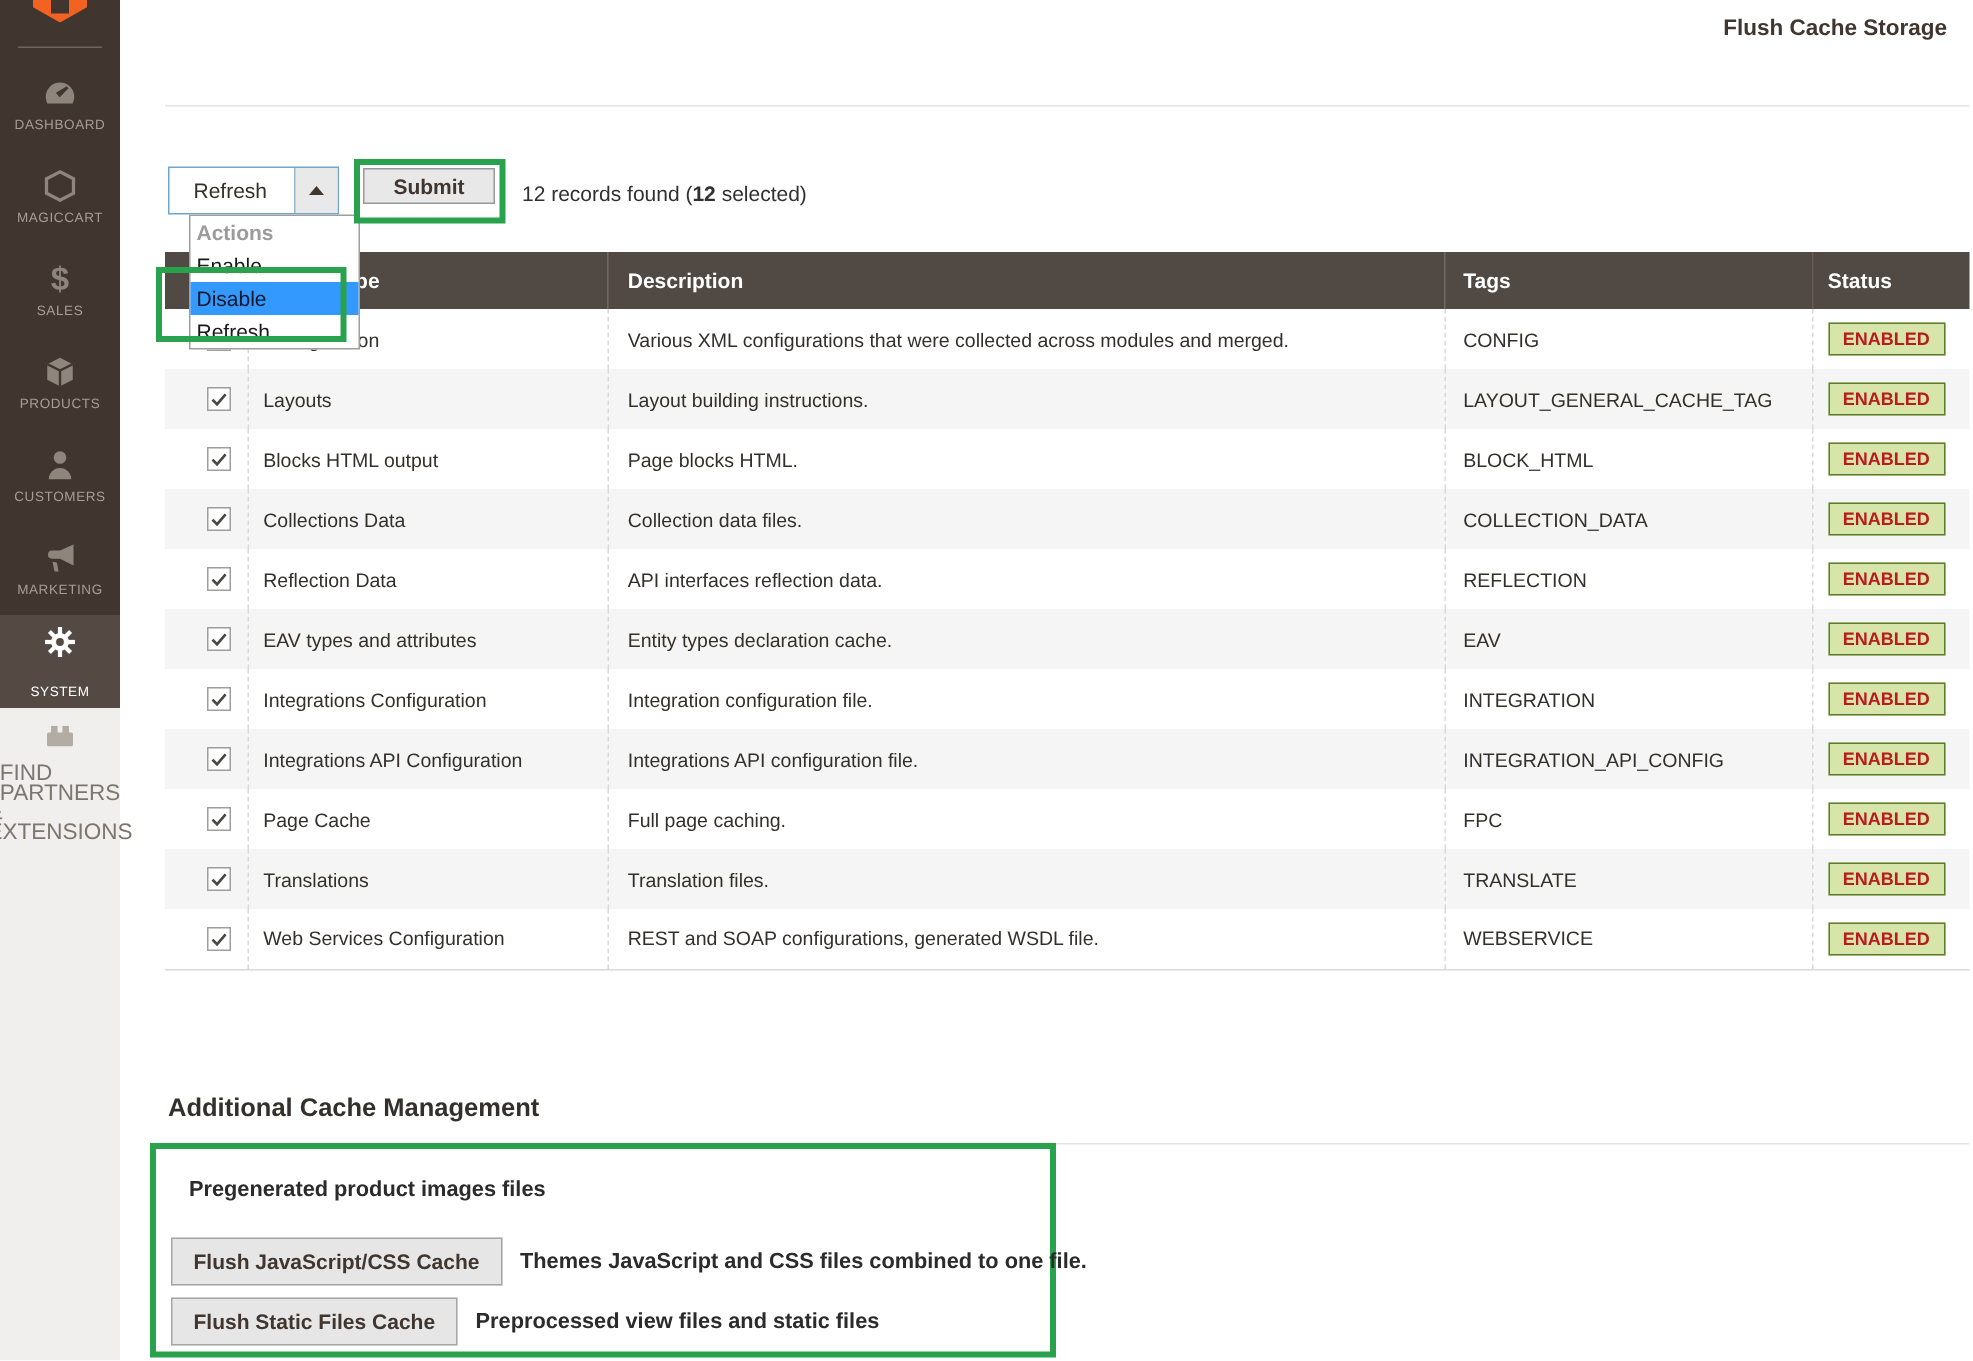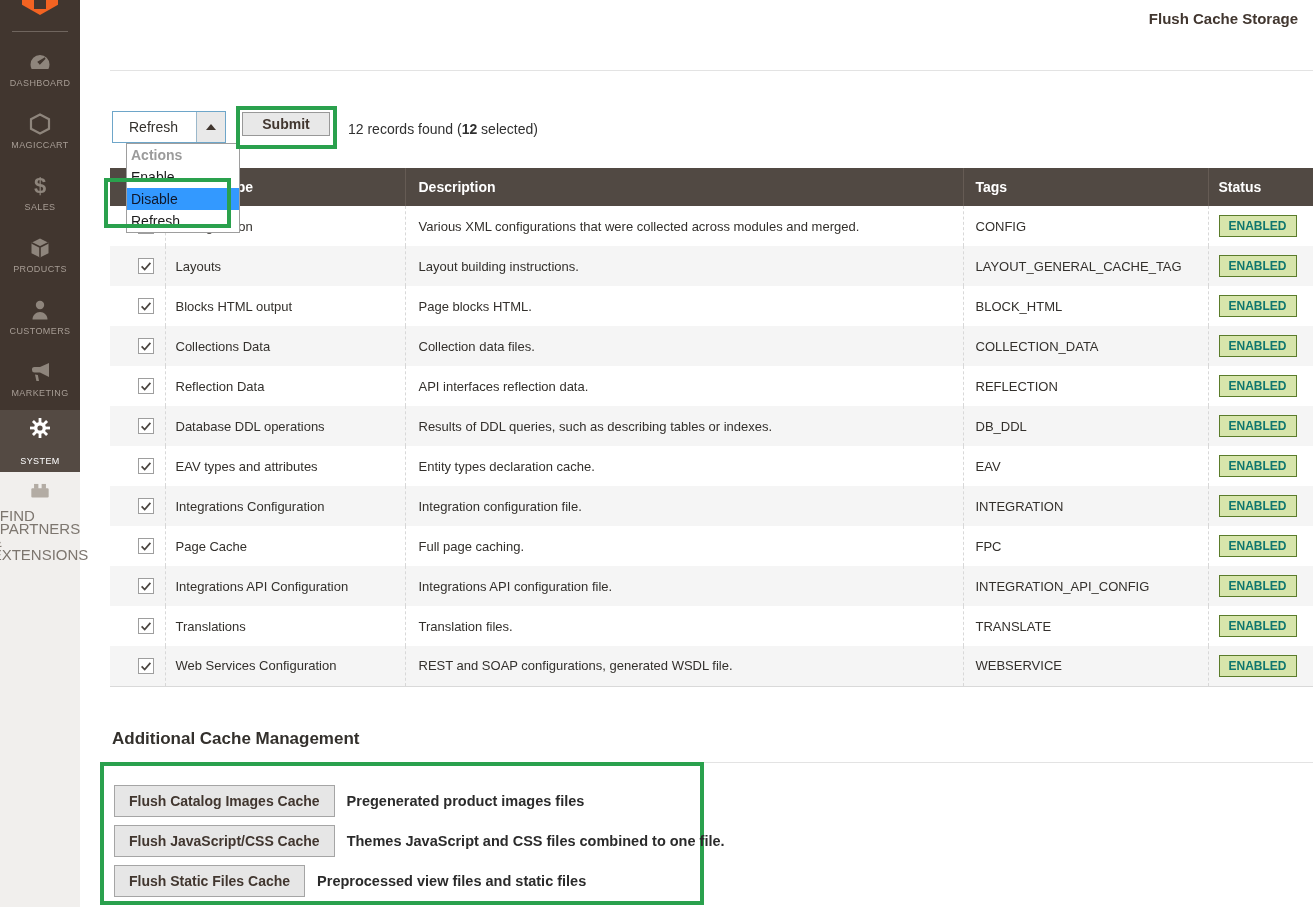--- a/index.html
+++ b/index.html
@@ -97,21 +97,21 @@
   .grid td.cell-tags { padding-left:12px; }
   .grid th.th-desc { padding-left:13px; }
   .grid th.th-tags { padding-left:12px; }
   .cb {
     display:inline-block; width:16px; height:16px; background:#ffffff;
     border:1px solid #9e9e9e; margin-left:18px; vertical-align:middle; cursor:pointer;
   }
   .cb svg { width:14px; height:14px; display:block; margin:0; }
   .badge {
     display:inline-block; min-width:78px; text-align:center;
-    background:#d7e5ab; border:1px solid #5b7c2b; color:#0f766e;
+    background:#d7e5ab; border:1px solid #5b7c2b; color:#b91c1c;
     font-size:12px; font-weight:bold; padding:3px 8px;
   }
 
   
   .section-title { position:absolute; left:112px; top:729px; font-size:17px; font-weight:bold; color:#33302c; }
   .section-divider { position:absolute; top:762px; left:110px; right:2px; height:1px; background:#e3e3e3; }
   .extra-row { position:absolute; left:114px; display:flex; align-items:center; z-index:10; }
   .extra-row.r0 { top:785px; } .extra-row.r1 { top:825px; } .extra-row.r2 { top:865px;align-items:center; }
   .extra-btn {
     height:32px; padding:0 14px; background:#e6e6e6; border:1px solid #a5a5a5;
@@ -294,59 +294,50 @@
             </svg></span></td>
       <td>Reflection Data</td>
       <td class="cell-desc">API interfaces reflection data.</td>
       <td class="cell-tags">REFLECTION</td>
       <td><span class="badge">ENABLED</span></td>
     </tr>
     <tr>
       <td><span class="cb"><svg viewBox="0 0 16 16">
               <path d="M3 8.5l3.5 3.5L13 4.5" stroke="#4a4540" stroke-width="2" fill="none"></path>
             </svg></span></td>
-      <td>Database DDL operations</td>
-      <td class="cell-desc">Results of DDL queries, such as describing tables or indexes.</td>
-      <td class="cell-tags">DB_DDL</td>
-      <td><span class="badge">ENABLED</span></td>
-    </tr>
-    <tr>
-      <td><span class="cb"><svg viewBox="0 0 16 16">
-              <path d="M3 8.5l3.5 3.5L13 4.5" stroke="#4a4540" stroke-width="2" fill="none"></path>
-            </svg></span></td>
       <td>EAV types and attributes</td>
       <td class="cell-desc">Entity types declaration cache.</td>
       <td class="cell-tags">EAV</td>
       <td><span class="badge">ENABLED</span></td>
     </tr>
     <tr>
       <td><span class="cb"><svg viewBox="0 0 16 16">
               <path d="M3 8.5l3.5 3.5L13 4.5" stroke="#4a4540" stroke-width="2" fill="none"></path>
             </svg></span></td>
       <td>Integrations Configuration</td>
       <td class="cell-desc">Integration configuration file.</td>
       <td class="cell-tags">INTEGRATION</td>
       <td><span class="badge">ENABLED</span></td>
     </tr>
     <tr>
       <td><span class="cb"><svg viewBox="0 0 16 16">
               <path d="M3 8.5l3.5 3.5L13 4.5" stroke="#4a4540" stroke-width="2" fill="none"></path>
             </svg></span></td>
+      <td>Integrations API Configuration</td>
+      <td class="cell-desc">Integrations API configuration file.</td>
+      <td class="cell-tags">INTEGRATION_API_CONFIG</td>
+      <td><span class="badge">ENABLED</span></td>
+    </tr>
+    <tr>
+      <td><span class="cb"><svg viewBox="0 0 16 16">
+              <path d="M3 8.5l3.5 3.5L13 4.5" stroke="#4a4540" stroke-width="2" fill="none"></path>
+            </svg></span></td>
       <td>Page Cache</td>
       <td class="cell-desc">Full page caching.</td>
       <td class="cell-tags">FPC</td>
-      <td><span class="badge">ENABLED</span></td>
-    </tr>
-    <tr>
-      <td><span class="cb"><svg viewBox="0 0 16 16">
-              <path d="M3 8.5l3.5 3.5L13 4.5" stroke="#4a4540" stroke-width="2" fill="none"></path>
-            </svg></span></td>
-      <td>Integrations API Configuration</td>
-      <td class="cell-desc">Integrations API configuration file.</td>
-      <td class="cell-tags">INTEGRATION_API_CONFIG</td>
       <td><span class="badge">ENABLED</span></td>
     </tr>
     <tr>
       <td><span class="cb"><svg viewBox="0 0 16 16">
               <path d="M3 8.5l3.5 3.5L13 4.5" stroke="#4a4540" stroke-width="2" fill="none"></path>
             </svg></span></td>
       <td>Translations</td>
       <td class="cell-desc">Translation files.</td>
       <td class="cell-tags">TRANSLATE</td>
       <td><span class="badge">ENABLED</span></td>
@@ -371,21 +362,20 @@
 </div>
 
 <div class="annotation ann-submit"></div>
 <div class="annotation ann-dropdown"></div>
 <div class="annotation ann-bottom"></div>
 
 <div class="section-title">Additional Cache Management</div>
 <div class="section-divider"></div>
 
 <div class="extra-row r0">
-  <button class="extra-btn">Flush Catalog Images Cache</button>
   <span class="extra-desc">Pregenerated product images files</span>
 </div>
 <div class="extra-row r1">
   <button class="extra-btn">Flush JavaScript/CSS Cache</button>
   <span class="extra-desc">Themes JavaScript and CSS files combined to one file.</span>
 </div>
 <div class="extra-row r2">
   <button class="extra-btn">Flush Static Files Cache</button>
   <span class="extra-desc">Preprocessed view files and static files</span>
 </div>

